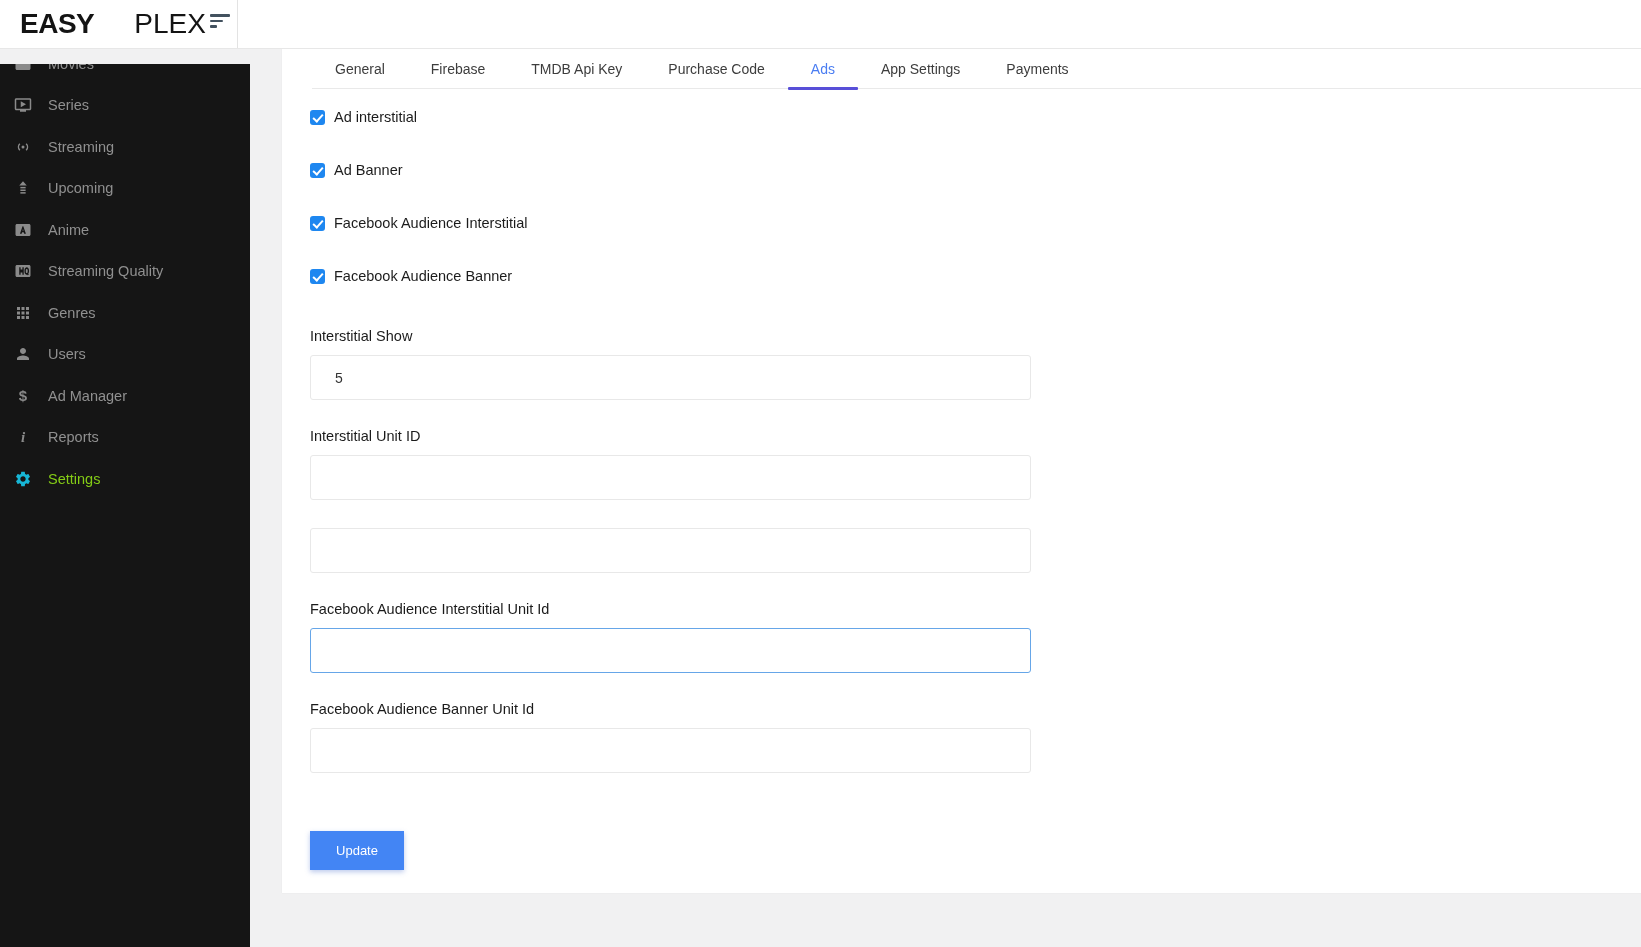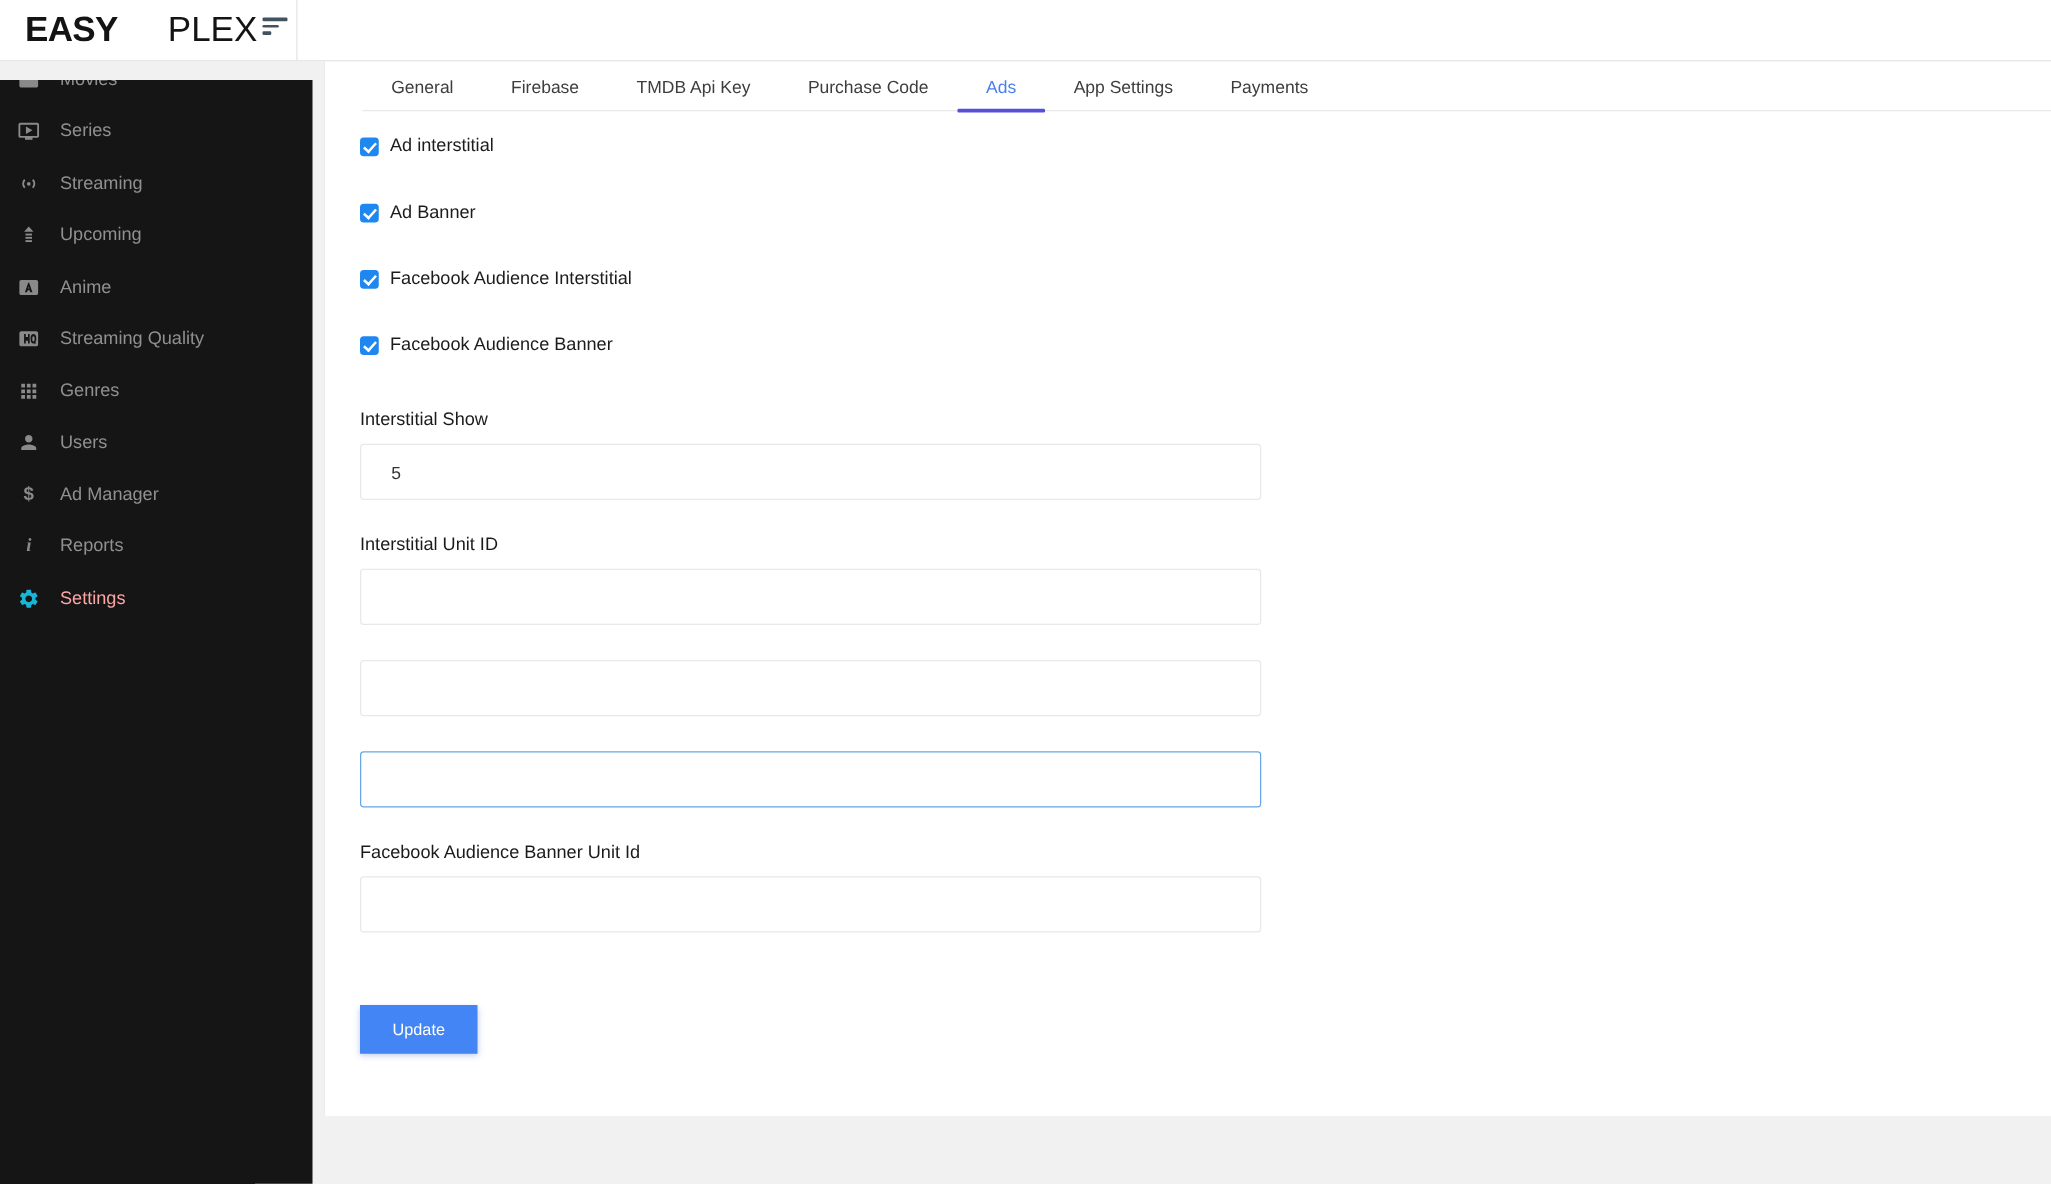--- a/index.html
+++ b/index.html
@@ -38,26 +38,26 @@
     height: 41.5px; display: flex; align-items: center;
     padding-left: 14px; cursor: pointer; color: #909090;
     font-size: 14.5px;
   }
   .side-item .s-icon {
     width: 18px; height: 18px; margin-right: 16px; flex: 0 0 18px;
     display: flex; align-items: center; justify-content: center;
   }
   .side-item .s-icon svg { width: 18px; height: 18px; fill: #8a8a8a; }
   .side-item .s-icon .glyph { font-size: 15px; color: #8a8a8a; font-weight: bold; }
-  .side-item.active { color: #fca5a5; text-align: center; }
+  .side-item.active { color: #84cc16; text-align: center; }
   .side-item.active .s-icon svg { fill: #17b6d6; }
 
   
   .main { position: absolute; top: 49px; left: 250px; right: 0; bottom: 0; background: #f1f1f2; }
-  .card { margin-left: 10px; background: #ffffff; height: 844px; box-shadow: 0 0 1px rgba(0,0,0,.08); }
+  .card { margin-left: 32px; background: #ffffff; height: 844px; box-shadow: 0 0 1px rgba(0,0,0,.08); }
 
   
   .tabs-nav {
     margin-left: 30px; height: 40px; display: flex;
     border-bottom: 1px solid #e9e9e9;
   }
   .tab {
     position: relative; padding: 0 23px; height: 40px;
     display: flex; align-items: center; cursor: pointer;
     font-size: 14px; font-weight: 500; color: #3d3d3d; white-space: nowrap;
@@ -276,20 +276,21 @@
       <div class="field-group">
         <div class="field-label">Interstitial Unit ID</div>
         <input class="field-input" type="text" value="" style="">
       </div>
 
       <div class="field-group">
         <input class="field-input" type="text" value="" style="">
       </div>
 
       <div class="field-group">
+        <div class="field-label">Facebook Audience Interstitial Unit Id</div>
         <input class="field-input focused" type="text" value="" style="">
       </div>
 
       <div class="field-group">
         <div class="field-label">Facebook Audience Banner Unit Id</div>
         <input class="field-input" type="text" value="" style="">
       </div>
 
       <button class="update-btn">Update</button>
 

